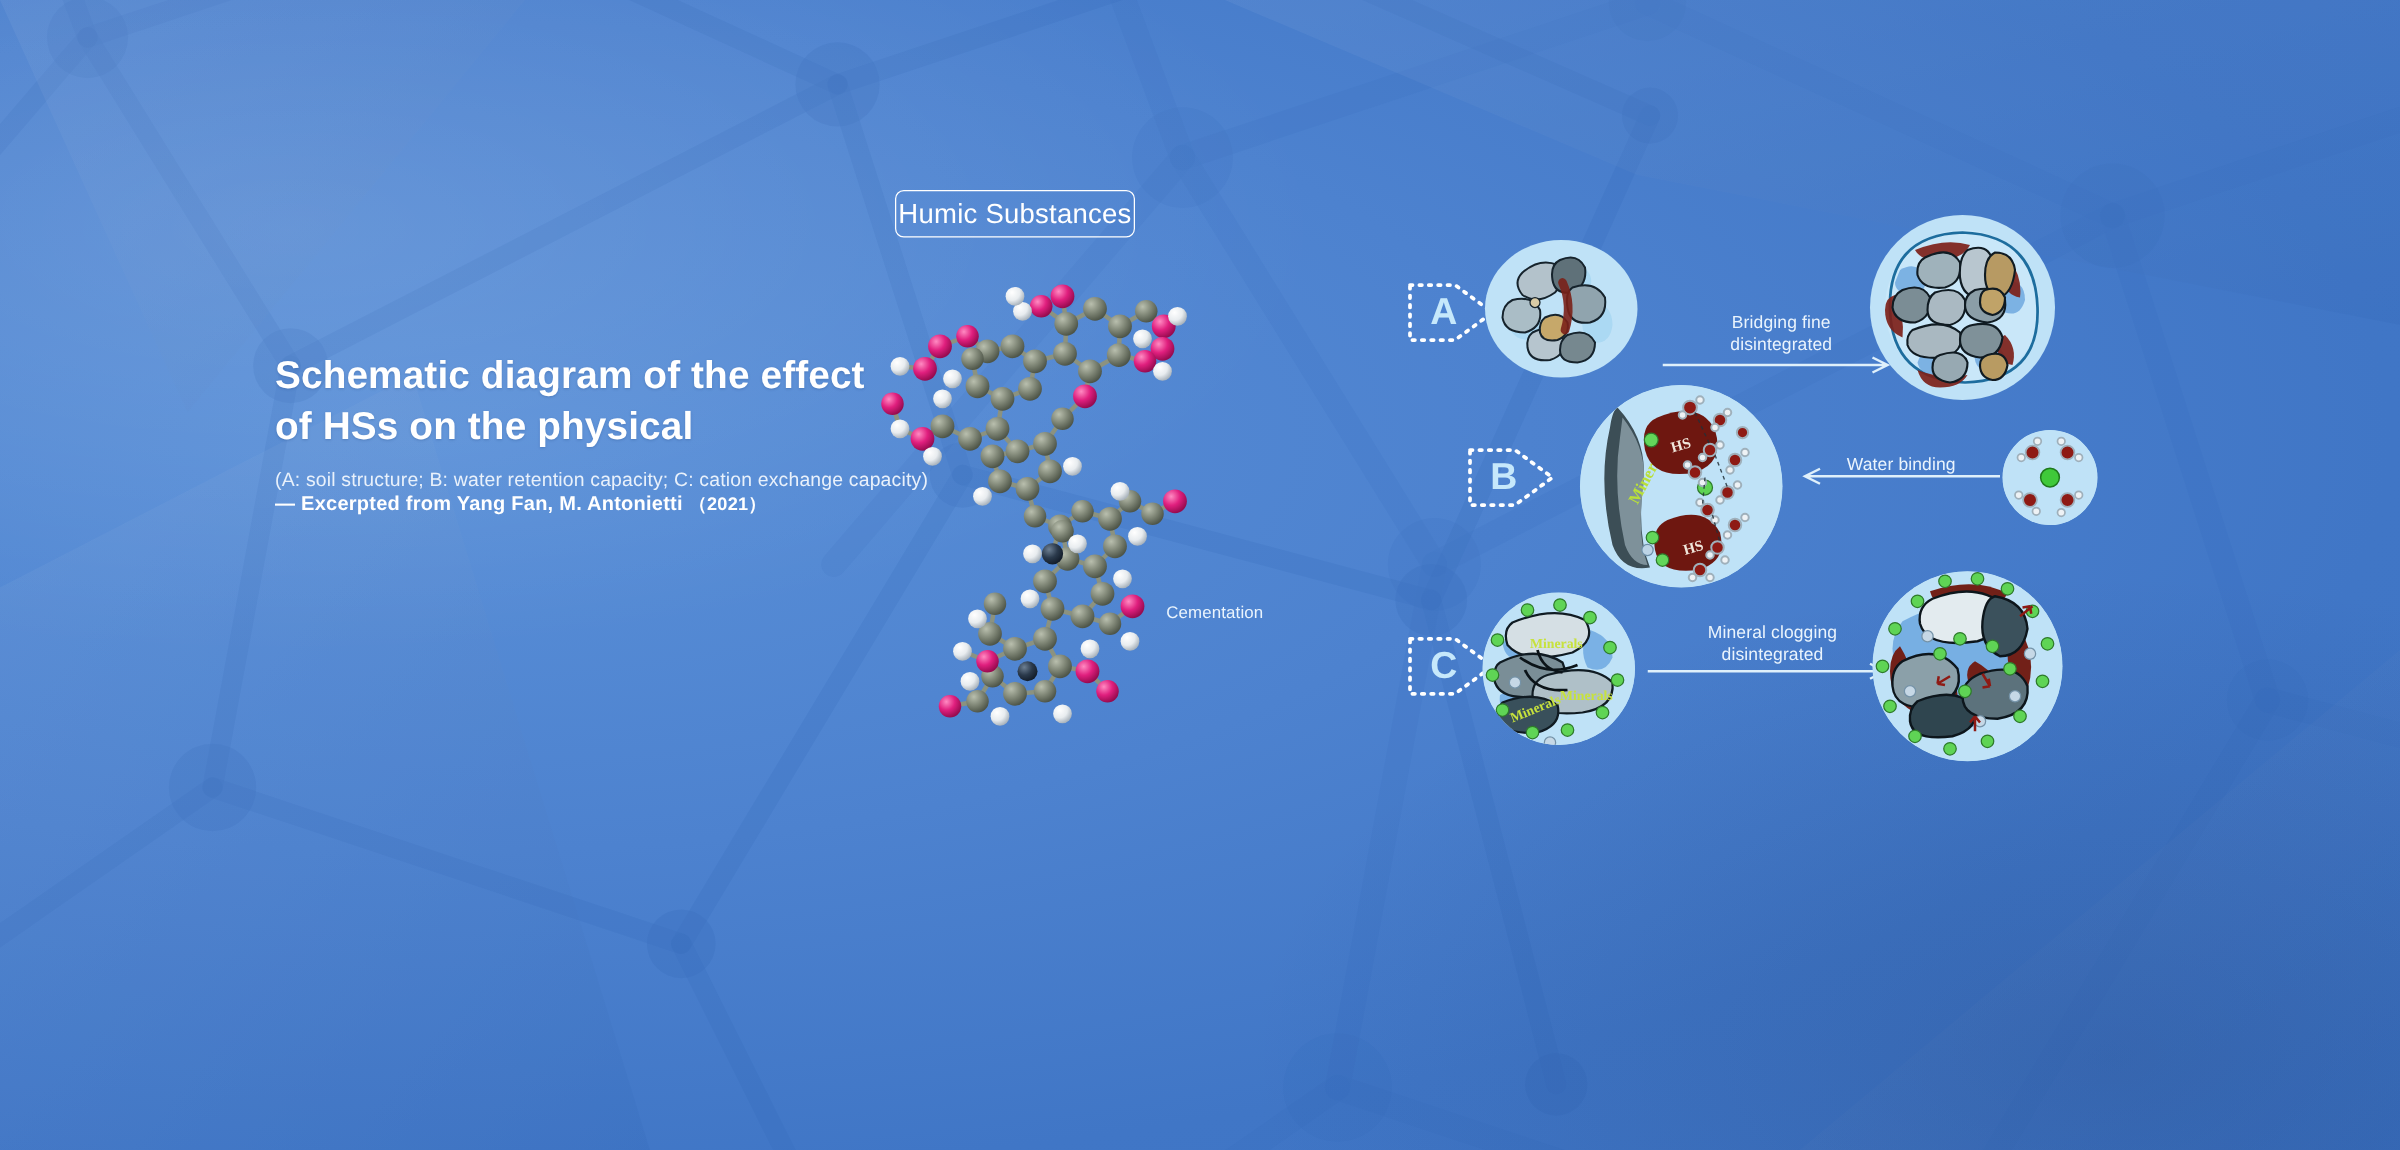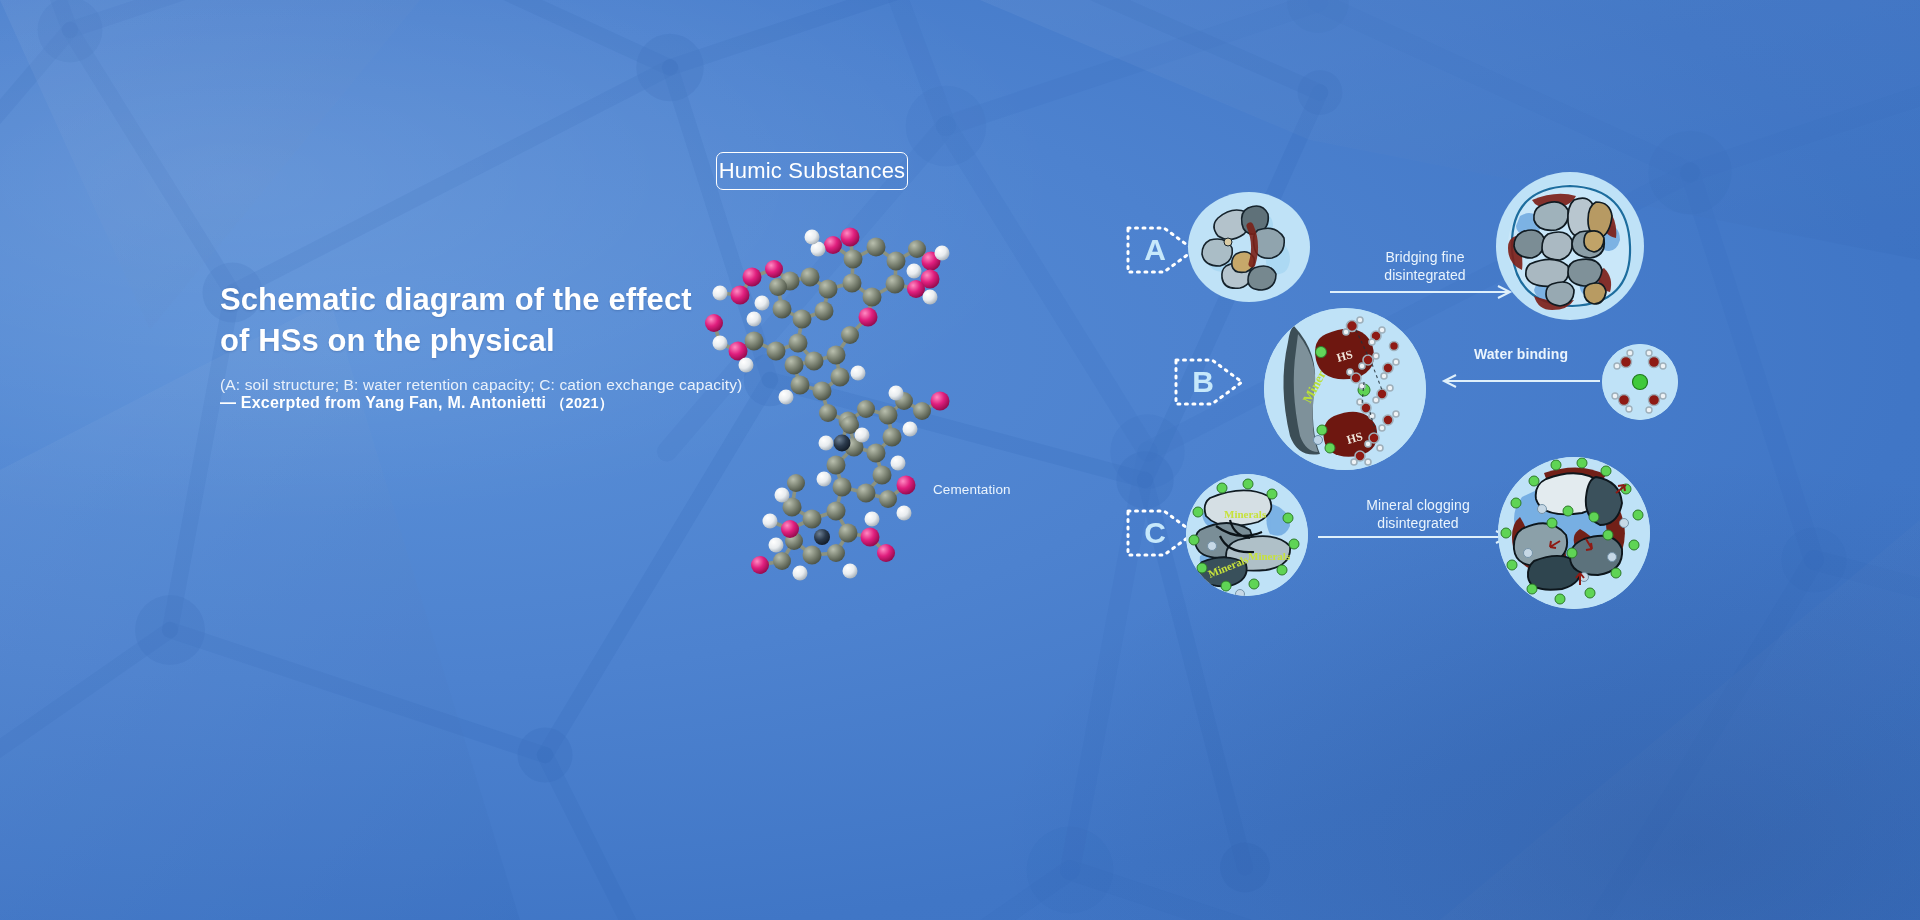--- a/index.html
+++ b/index.html
@@ -458,21 +458,21 @@
       </g>
       <g stroke="#23313a" stroke-width="1.1" stroke-dasharray="3 3" fill="none" opacity=".85">
         <path d="M92 22 L104 48"></path>
           <path d="M108 56 L118 82"></path>
           <path d="M100 74 L98 96"></path>
         <path d="M106 104 L112 126"></path>
       </g>
     </svg>
   </div>
 
-  <div class="step-label" style="left:1446px; top:334px; width:150px;font-weight:bold;">
+  <div class="step-label" style="left:1446px; top:351px; width:150px;">
     <div>Water binding</div>
   </div>
 
   <svg class="flow-arrow" style="left:1440px; top:371px;" width="160" height="20" viewBox="0 0 160 20">
     <path d="M160 10 H6 M16 4 L4 10 L16 16" fill="none" stroke="#dff0fb" stroke-width="2"></path>
   </svg>
 
   <div class="blob" style="left:1240px; top:2000px; width:0; height:0"></div>
 
   <div class="blob" style="left:1242px; top:345px; width:0; height:0"></div>

